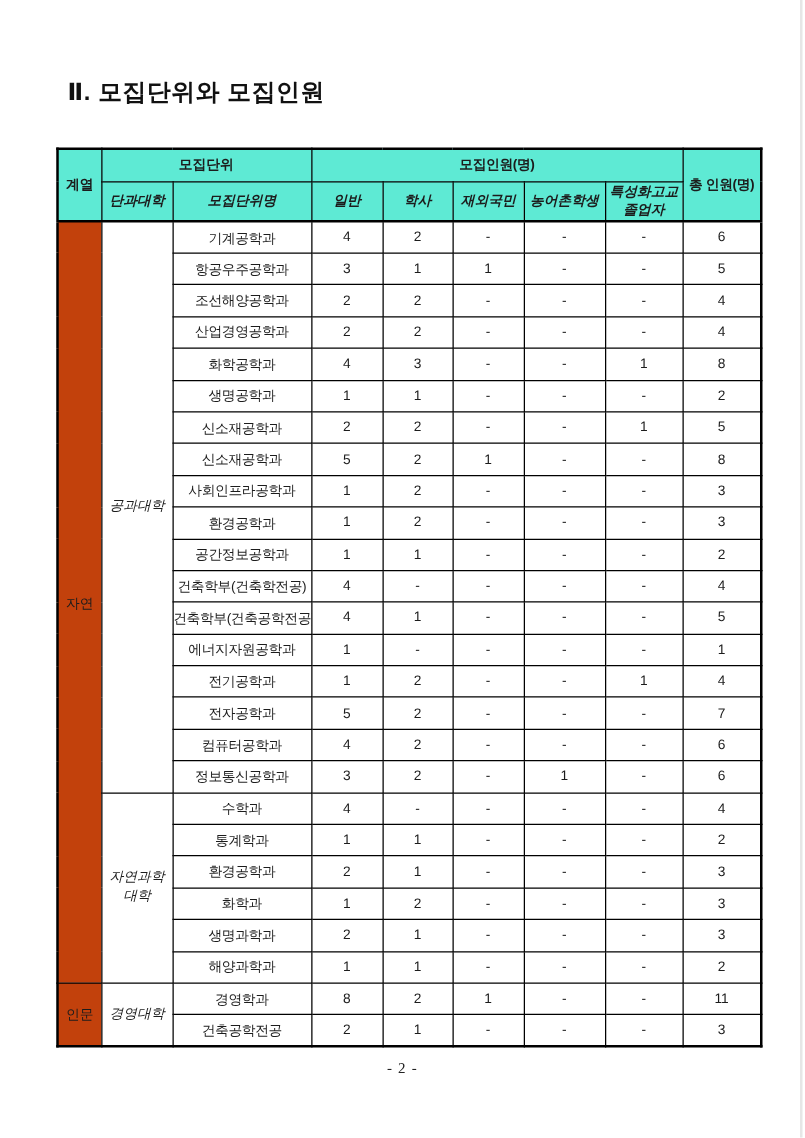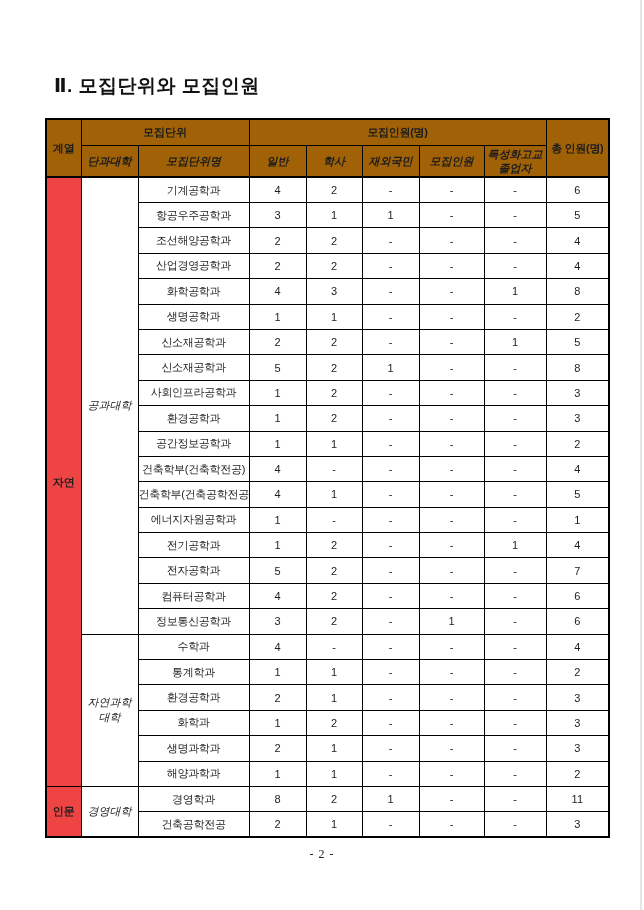--- a/index.html
+++ b/index.html
@@ -6,21 +6,21 @@
   html, body { background: #ffffff; }
   body {
     width: 644px; height: 910px;
     position: relative;
     font-family: "Liberation Sans", "DejaVu Sans", sans-serif;
     color: #1a1a1a;
     overflow: hidden;
   }
   .page-title {
     position: absolute;
-    left: 54px; top: 73px;
+    left: 54px; top: 61px;
     font-size: 19px;
     font-weight: bold;
     letter-spacing: 0.5px;
     color: #111;
     white-space: nowrap;
   }
   table.recruit {
     position: absolute;
     left: 45px; top: 118px;
     width: 563px;
@@ -31,30 +31,30 @@
   table.recruit th, table.recruit td {
     border: 1px solid #000;
     text-align: center;
     vertical-align: middle;
     font-size: 11px;
     padding: 1px 0;
     color: #1c1c1c;
   }
   thead { border-bottom: 2px solid #000; }
   thead th {
-    background: #a16207;
+    background: #5eead4;
     font-weight: bold;
     line-height: 1.3;
     color: #000;
   }
   thead tr.h1 { height: 26px; }
   thead tr.h2 { height: 30px; font-style: italic; }
   tbody tr { height: 25.4px; }
   th.nowrap, td.nowrap { white-space: nowrap; letter-spacing: -0.3px; }
-  td.cat { font-size: 11px; background: #ef4444; font-weight: bold; }
+  td.cat { font-size: 11px; background: #c2410c; }
   td.college { font-size: 11px; line-height: 1.35; word-break: keep-all; font-style: italic; }
   td.dept { font-size: 10.5px; white-space: nowrap; letter-spacing: -0.3px; overflow: hidden; }
   td.num { font-size: 11px; }
   .page-footer {
     position: absolute;
     left: 0; top: 847px;
     width: 644px;
     text-align: center;
     font-family: "Liberation Serif", "DejaVu Serif", serif;
     font-size: 12px;
@@ -91,21 +91,21 @@
       <th colspan="2">모집단위</th>
       <th colspan="5" class="nowrap">모집인원(명)</th>
       <th rowspan="2" class="nowrap">총 인원(명)</th>
     </tr>
     <tr class="h2">
       <th>단과대학</th>
       <th>모집단위명</th>
       <th>일반</th>
       <th>학사</th>
       <th>재외국민</th>
-      <th>모집인원</th>
+      <th>농어촌학생</th>
       <th>특성화고교 졸업자</th>
     </tr>
   </thead>
   <tbody>
       <tr>
         <td rowspan="24" class="cat">자연</td>
         <td rowspan="18" class="college">공과대학</td>
         <td class="dept">기계공학과</td>
         <td class="num">4</td>
         <td class="num">2</td>

